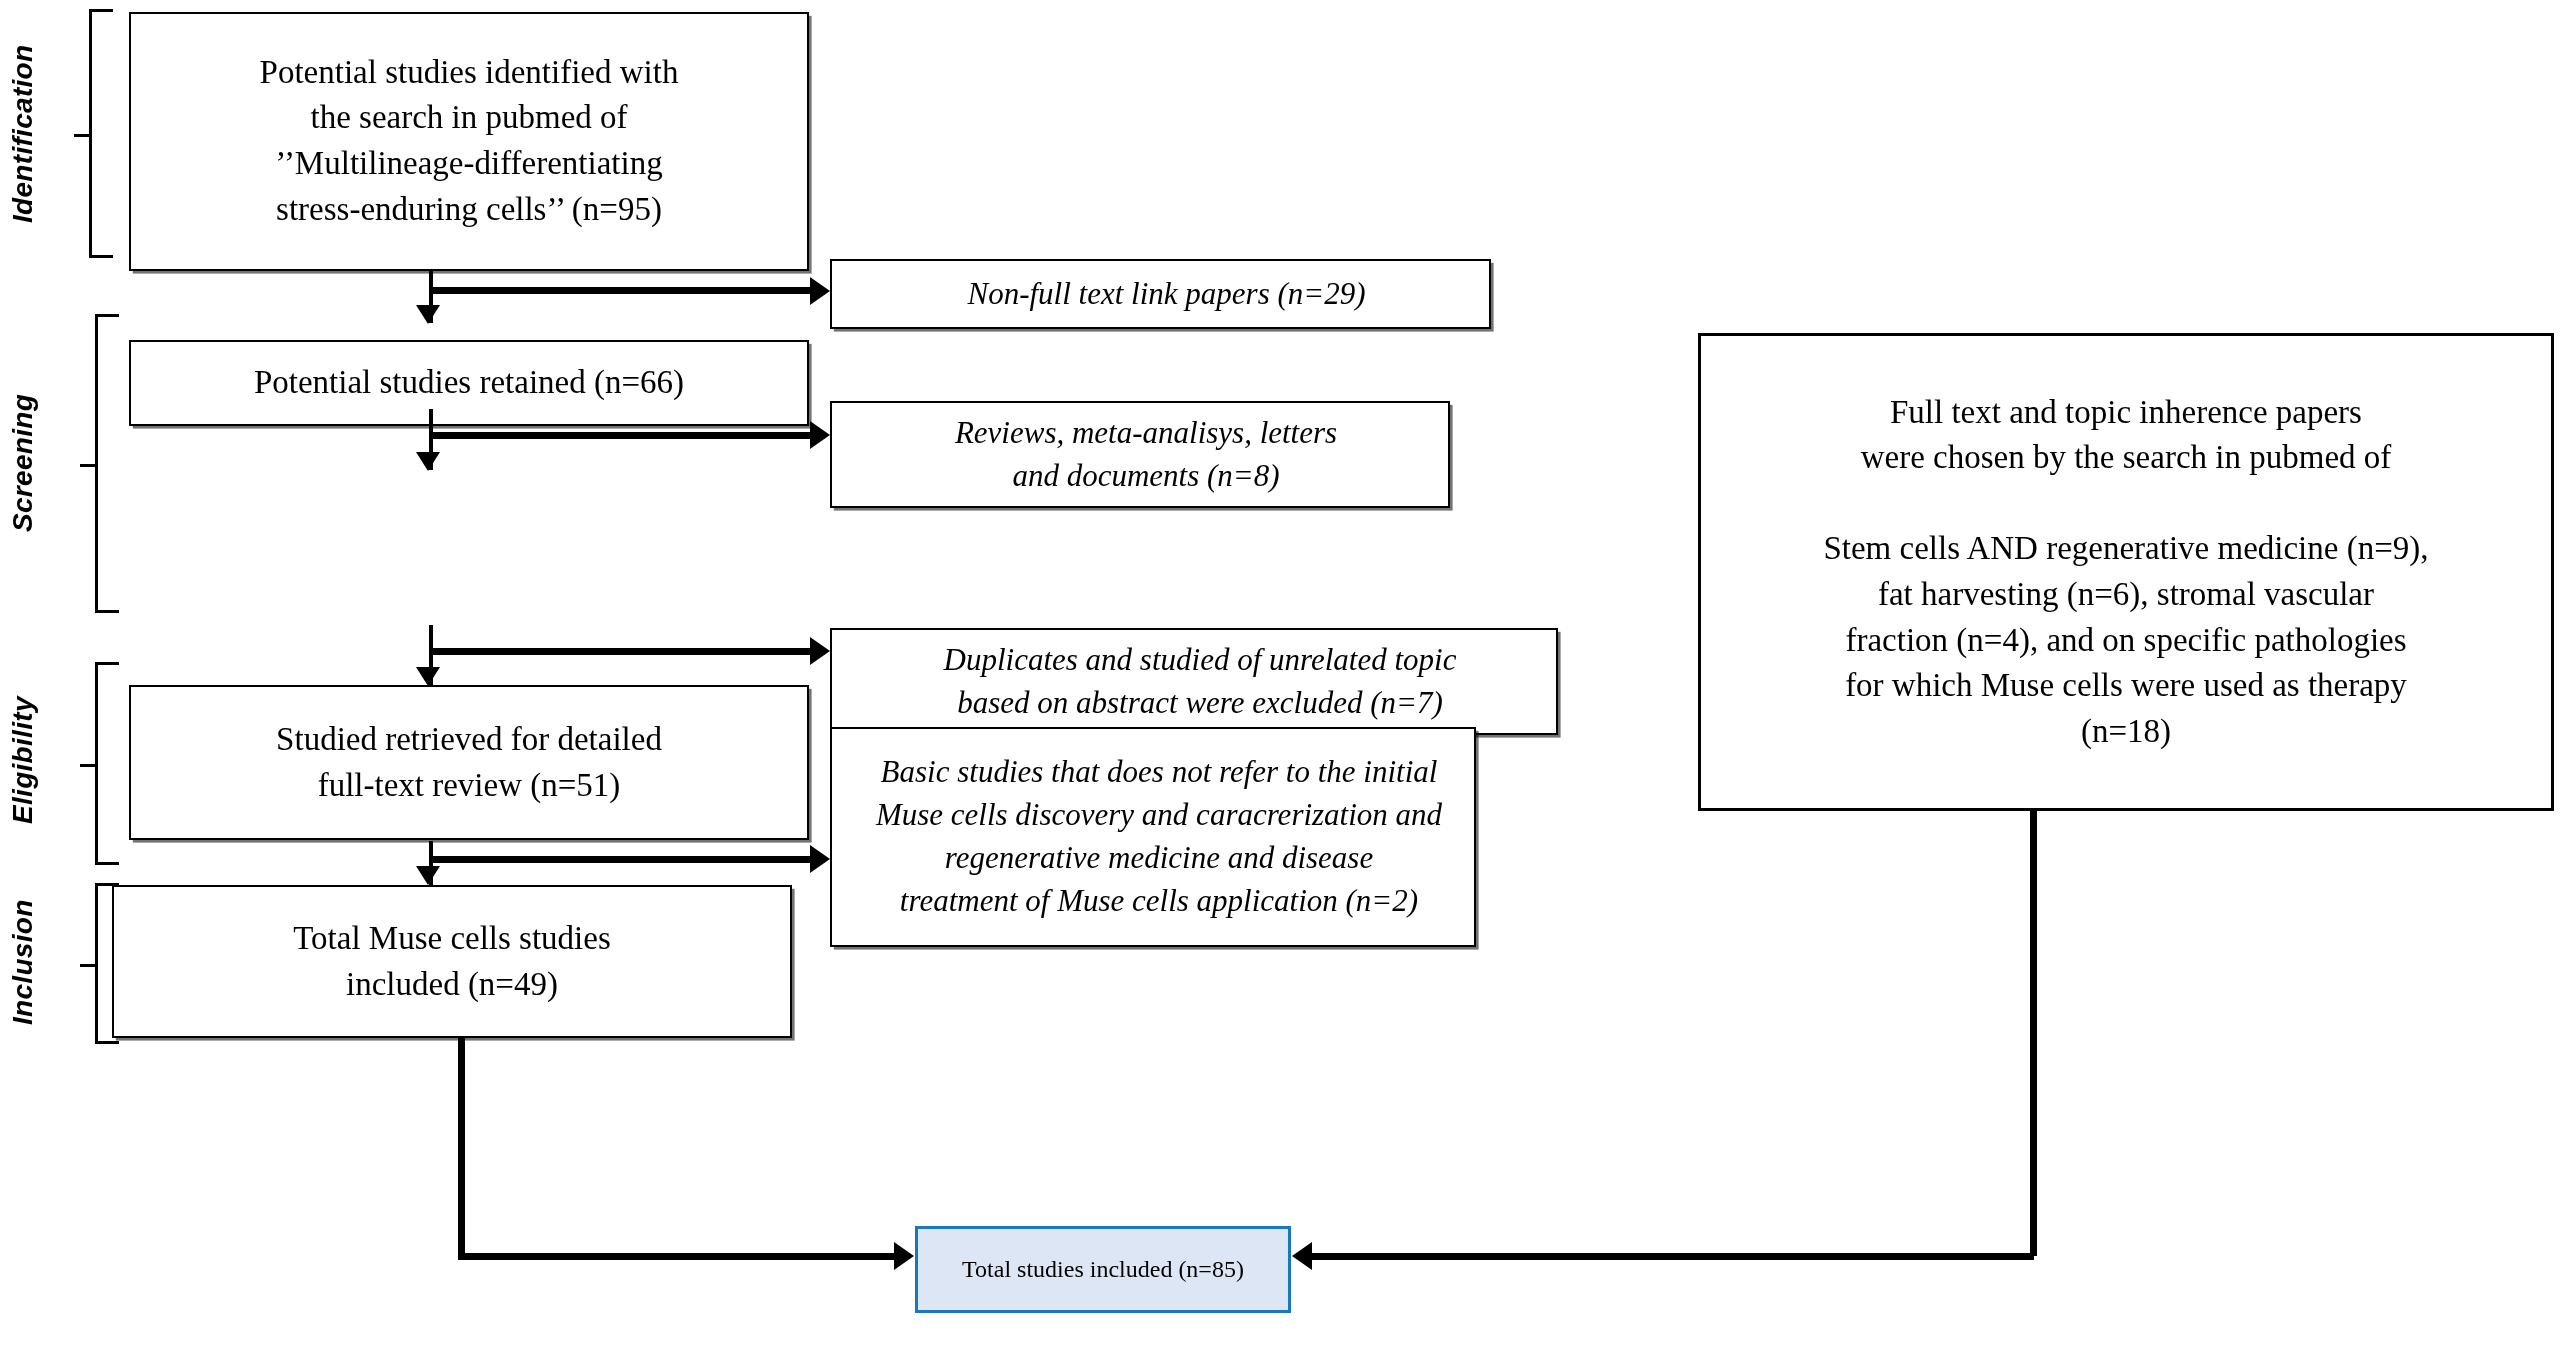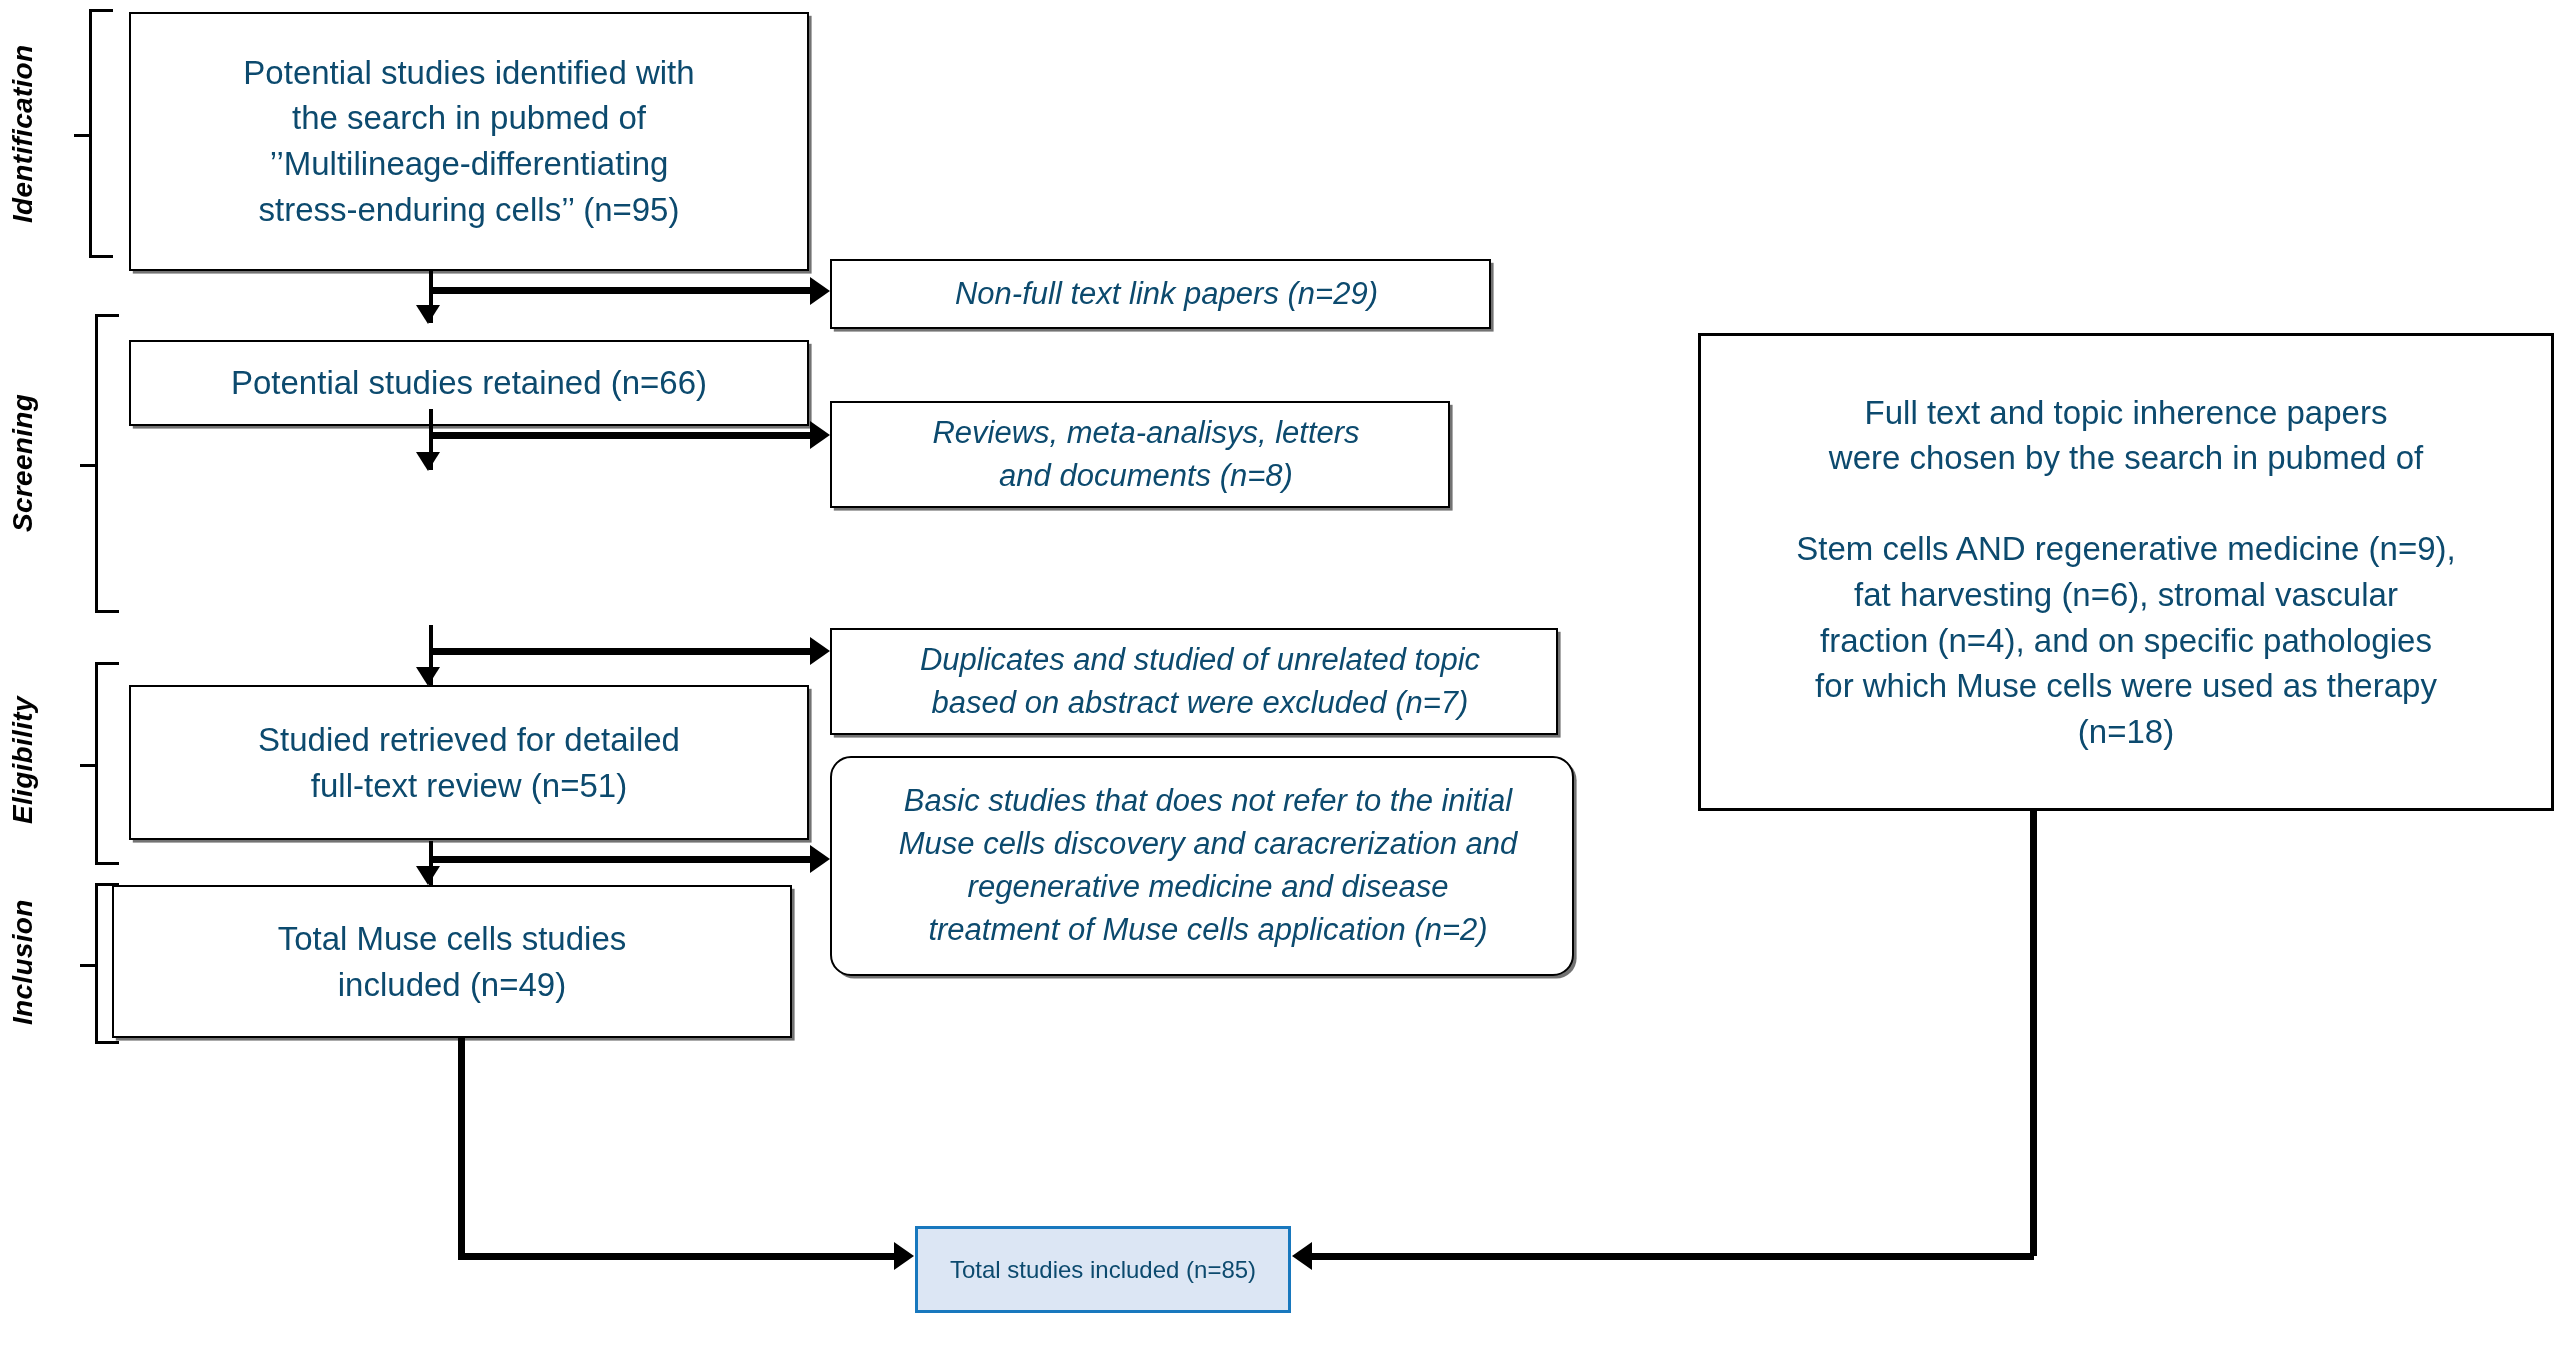--- a/index.html
+++ b/index.html
@@ -8,24 +8,25 @@
 
   .box{
     position:absolute;
     box-sizing:border-box;
     background:#ffffff;
     border:2.6px solid #000000;
     display:flex;
     align-items:center;
     justify-content:center;
     text-align:center;
-    color:#0c4a6e;
+    color:#000000;
     line-height:1.38;
     white-space:pre-line;
     box-shadow:3.2px 3.2px 0 -0.6px rgba(0,0,0,0.55);
+    font-family:Liberation Serif, serif;
   }
   .box.plain{font-size:33px;}
   .box.excl{font-style:italic;font-size:31px;padding-left:12px;}
   .box.right-note{font-size:33px;}
   .box.final{
     border:3.8px solid #1878BE;
     background:#DCE6F4;
     font-size:24px;
     box-shadow:none;
   }
@@ -123,21 +124,21 @@
 included (n=49)</div>
 
   <div class="box excl" style="left:830px;top:259px;width:661px;height:70px;">Non-full text link papers (n=29)</div>
 
   <div class="box excl" style="left:830px;top:401px;width:620px;height:107px;">Reviews, meta-analisys, letters
 and documents (n=8)</div>
 
   <div class="box excl" style="left:830px;top:628px;width:728px;height:107px;">Duplicates and studied of unrelated topic
 based on abstract were excluded (n=7)</div>
 
-  <div class="box excl" style="left:830px;top:756px;width:744px;height:220px;border-radius:21px;">Basic studies that does not refer to the initial
+  <div class="box excl" style="left:830px;top:727px;width:646px;height:220px;">Basic studies that does not refer to the initial
 Muse cells discovery and caracrerization and
 regenerative medicine and disease
 treatment of Muse cells application (n=2)</div>
 
   <div class="box right-note" style="left:1698px;top:333px;width:856px;height:478px;padding:0 33px;box-shadow:none;border-width:3.2px;">Full text and topic inherence papers
 were chosen by the search in pubmed of
 
 Stem cells AND regenerative medicine (n=9),
 fat harvesting (n=6), stromal vascular
 fraction  (n=4), and on specific pathologies

